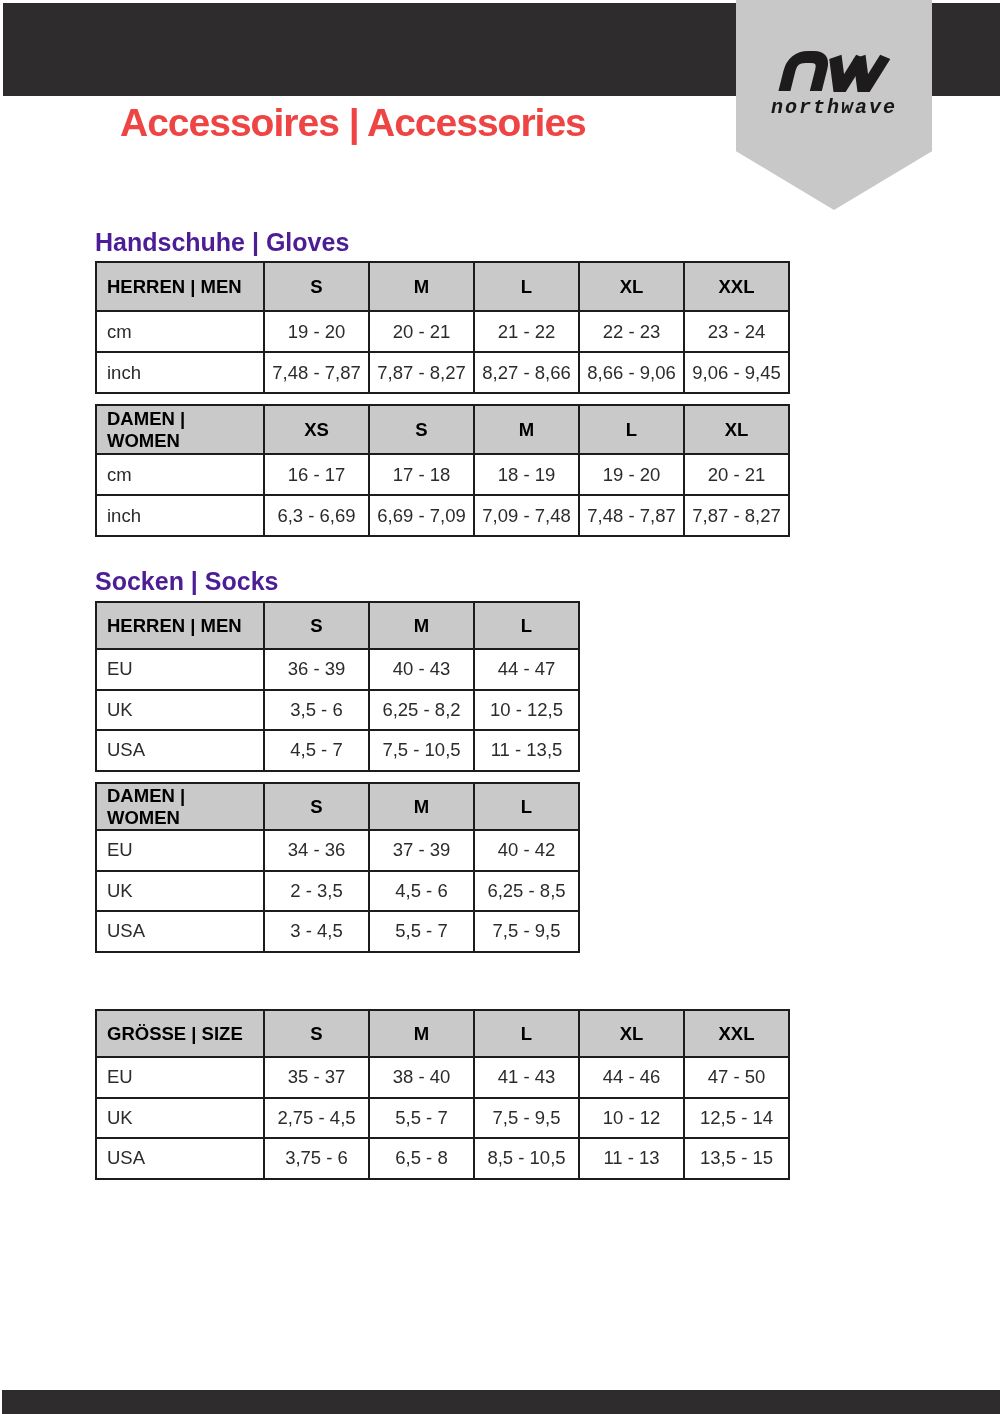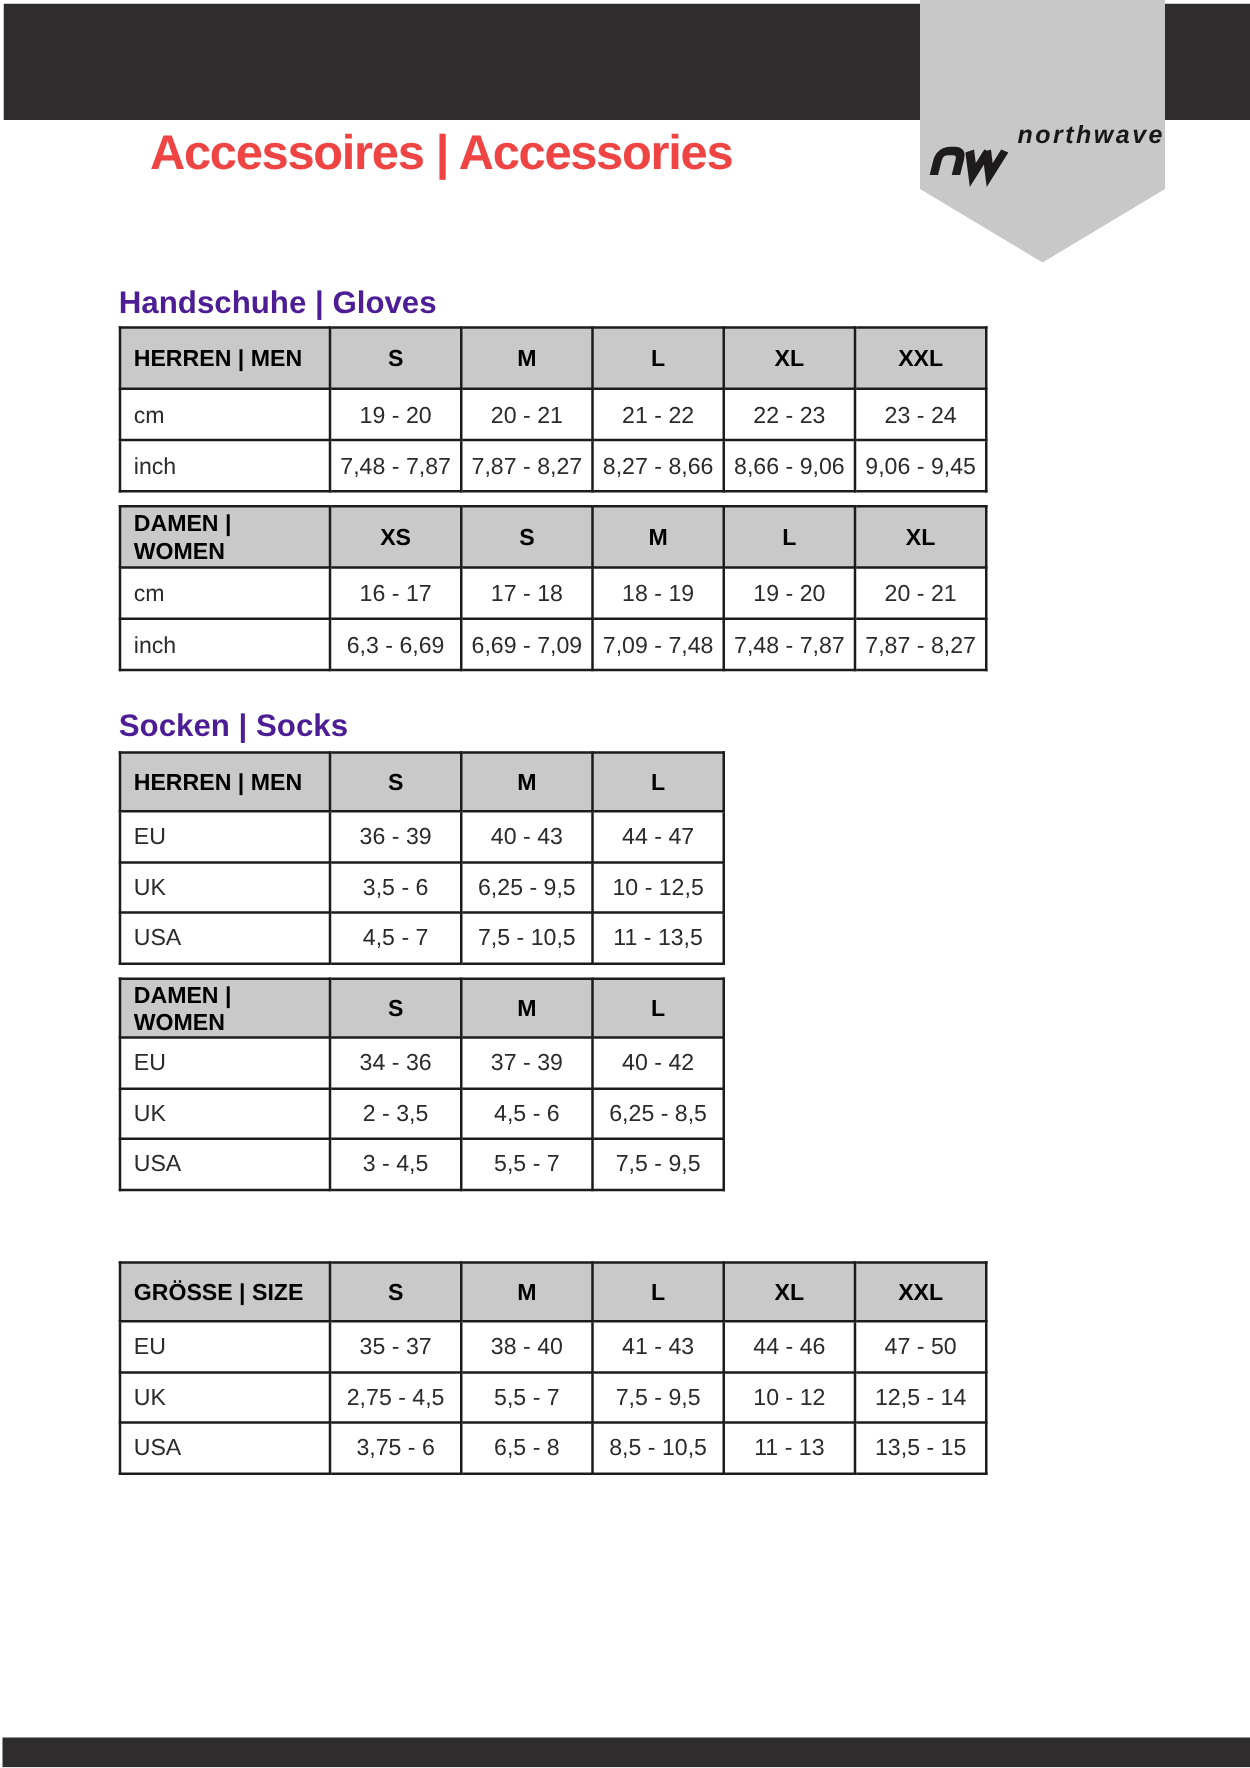--- a/index.html
+++ b/index.html
@@ -15,21 +15,21 @@
          font-size:46px;font-weight:bold;letter-spacing:-1px;line-height:1;
          color:#ffffff;-webkit-text-stroke:1.2px #6e6e6e;white-space:nowrap;}
   .subtitle{position:absolute;left:120px;top:103px;margin:0;z-index:2;
          font-size:39px;font-weight:bold;letter-spacing:-1px;line-height:1;
          color:#ef4444;white-space:nowrap;}
 
   
   .pennant{position:absolute;left:736px;top:0;width:196px;height:210px;z-index:3;
            background:#c8c8c8;
            clip-path:polygon(0 0,100% 0,100% 72%,50% 100%,0 72%);
-           display:flex;flex-direction:row;align-items:center;}
+           display:flex;flex-direction:column;align-items:center;font-family:Liberation Mono, monospace;}
   .nw-logo{margin-top:44px;width:146px;height:48px;display:block;}
   .wordmark{margin-top:6px;font-size:20px;font-weight:bold;font-style:italic;
             letter-spacing:2px;color:#171717;line-height:1;}
 
   
   .sec-heading{position:absolute;left:95px;margin:0;font-size:25px;font-weight:bold;
                color:#4c1d95;line-height:1;white-space:nowrap;}
   .h-gloves{top:230px;}
   .h-socks{top:569px;}
   .h-shoecover{top:971px;}
@@ -166,21 +166,21 @@
     </tr>
     <tr>
       <td class="lab">EU</td>
       <td>36 - 39</td>
       <td>40 - 43</td>
       <td>44 - 47</td>
     </tr>
     <tr>
       <td class="lab">UK</td>
       <td>3,5 - 6</td>
-      <td>6,25 - 9,5</td>
+      <td>6,25 - 8,2</td>
       <td>10 - 12,5</td>
     </tr>
     <tr>
       <td class="lab">USA</td>
       <td>4,5 - 7</td>
       <td>7,5 - 10,5</td>
       <td>11 - 13,5</td>
     </tr>
   </tbody>
     </table>

